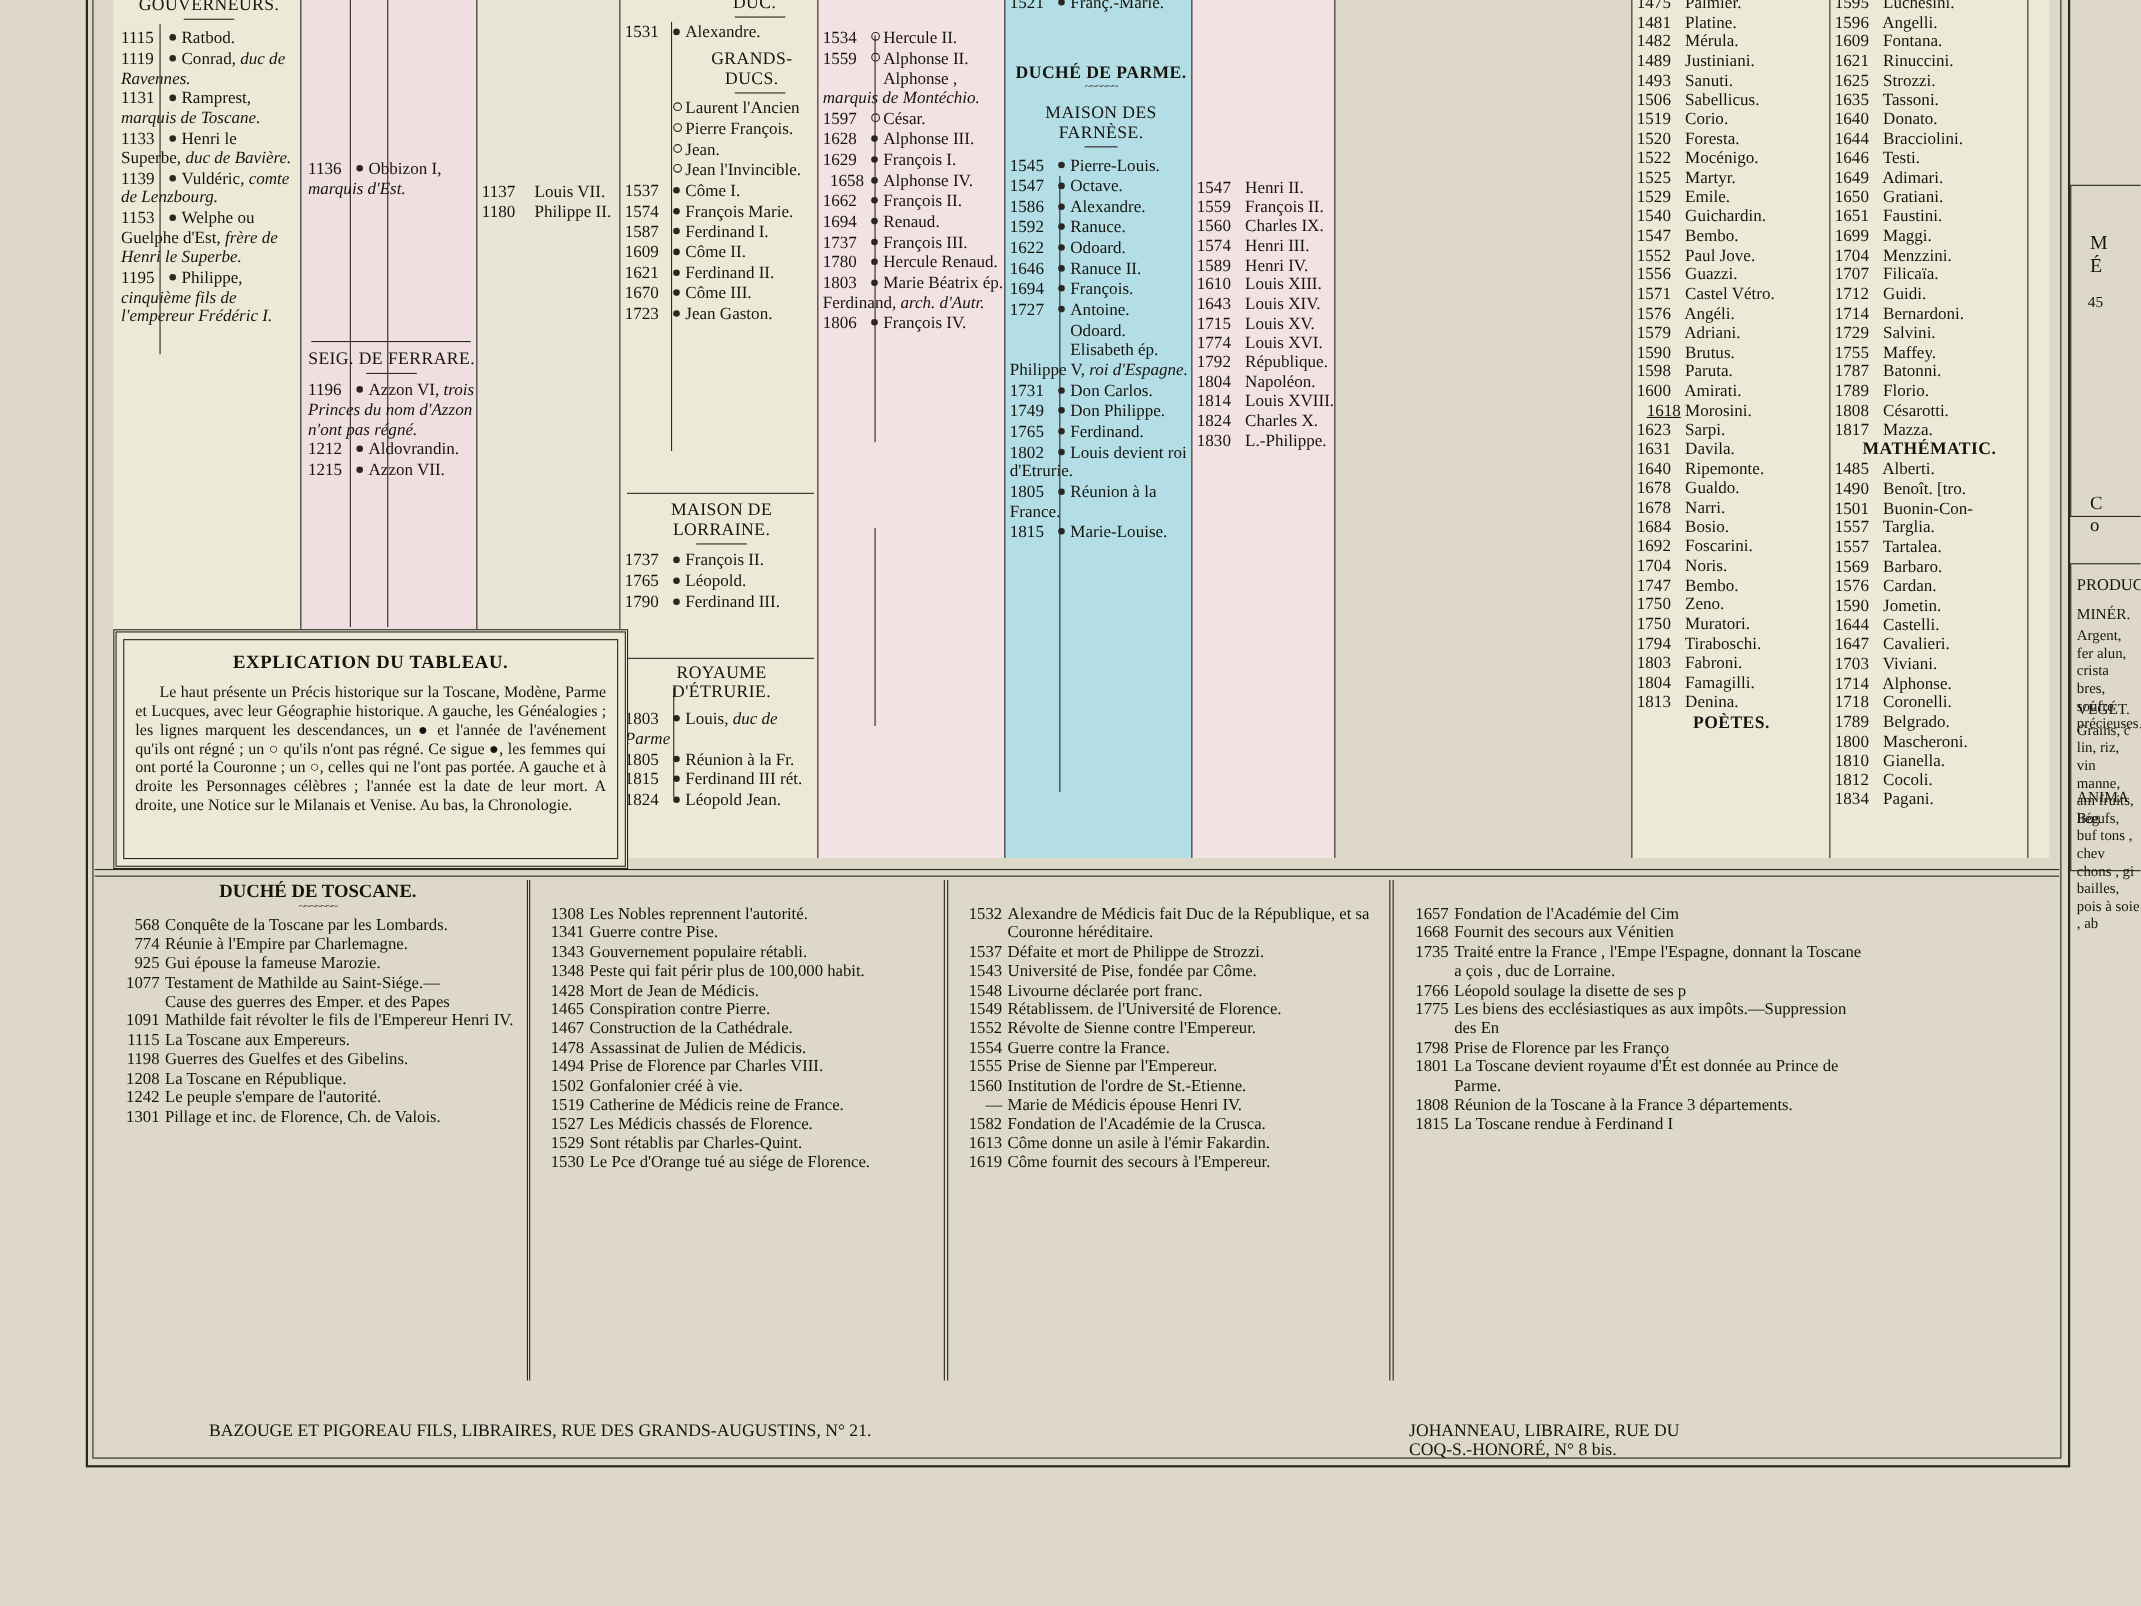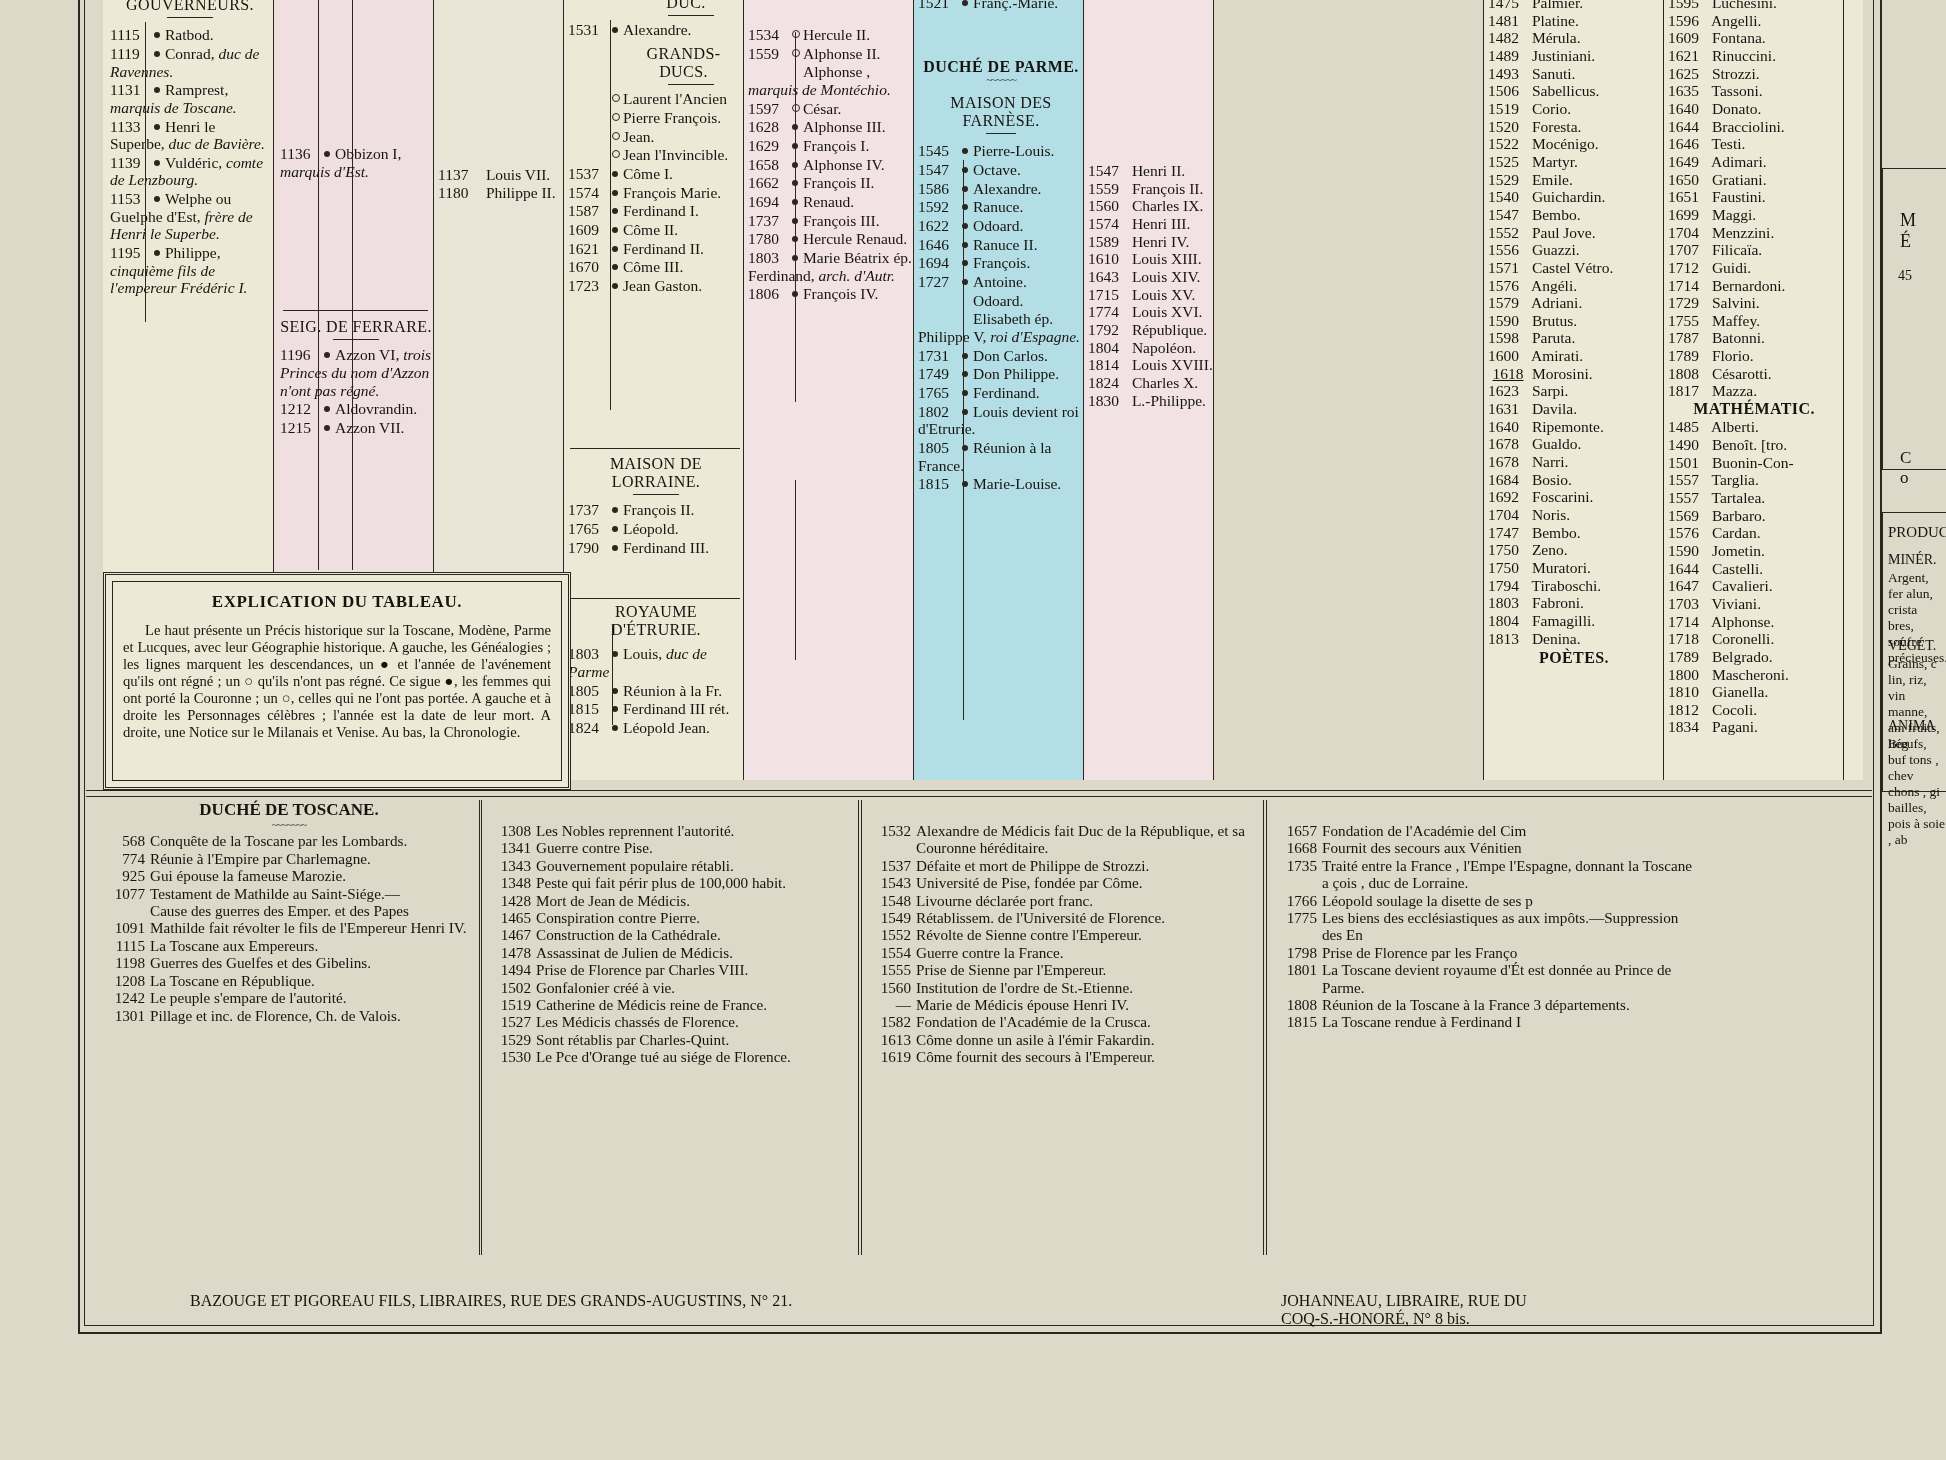--- a/index.html
+++ b/index.html
@@ -174,21 +174,21 @@
   <div class="vline" style="left:612px;top:625px;height:100px;"></div>
 
   <div class="col" style="left:748px;top:26px;width:166px;">
     <div id="modene-list">
         <div style="margin-bottom:1px;"><span class="yr" style="width:44px;">1534</span><span style="display:inline-block;width:11px;"><span style="display:inline-block;width:6px;height:6px;border-radius:50%;border:1px solid #2b2720;vertical-align:2px;"></span></span><span>Hercule II.</span></div>
         <div style="margin-bottom:1px;"><span class="yr" style="width:44px;">1559</span><span style="display:inline-block;width:11px;"><span style="display:inline-block;width:6px;height:6px;border-radius:50%;border:1px solid #2b2720;vertical-align:2px;"></span></span><span>Alphonse II.</span></div>
         <div style="margin-bottom:1px;"><span class="yr" style="width:44px;"></span><span style="display:inline-block;width:11px;"></span><span>Alphonse ,<span class="it"> marquis de Montéchio.</span></span></div>
         <div style="margin-bottom:1px;"><span class="yr" style="width:44px;">1597</span><span style="display:inline-block;width:11px;"><span style="display:inline-block;width:6px;height:6px;border-radius:50%;border:1px solid #2b2720;vertical-align:2px;"></span></span><span>César.</span></div>
         <div style="margin-bottom:1px;"><span class="yr" style="width:44px;">1628</span><span style="display:inline-block;width:11px;"><span style="display:inline-block;width:6px;height:6px;border-radius:50%;background:#2b2720;vertical-align:2px;"></span></span><span>Alphonse III.</span></div>
         <div style="margin-bottom:1px;"><span class="yr" style="width:44px;">1629</span><span style="display:inline-block;width:11px;"><span style="display:inline-block;width:6px;height:6px;border-radius:50%;background:#2b2720;vertical-align:2px;"></span></span><span>François I.</span></div>
-        <div style="margin-bottom:1px;"><span class="yr" style="width:44px;">1658</span><span style="display:inline-block;width:11px;"><span style="display:inline-block;width:6px;height:6px;border-radius:50%;background:#2b2720;vertical-align:2px;"></span></span><span>Alphonse IV.</span></div>
+        <div style="margin-bottom:1px;"><span class="yr" style="width:44px;text-align:center;">1658</span><span style="display:inline-block;width:11px;"><span style="display:inline-block;width:6px;height:6px;border-radius:50%;background:#2b2720;vertical-align:2px;"></span></span><span>Alphonse IV.</span></div>
         <div style="margin-bottom:1px;"><span class="yr" style="width:44px;">1662</span><span style="display:inline-block;width:11px;"><span style="display:inline-block;width:6px;height:6px;border-radius:50%;background:#2b2720;vertical-align:2px;"></span></span><span>François II.</span></div>
         <div style="margin-bottom:1px;"><span class="yr" style="width:44px;">1694</span><span style="display:inline-block;width:11px;"><span style="display:inline-block;width:6px;height:6px;border-radius:50%;background:#2b2720;vertical-align:2px;"></span></span><span>Renaud.</span></div>
         <div style="margin-bottom:1px;"><span class="yr" style="width:44px;">1737</span><span style="display:inline-block;width:11px;"><span style="display:inline-block;width:6px;height:6px;border-radius:50%;background:#2b2720;vertical-align:2px;"></span></span><span>François III.</span></div>
         <div style="margin-bottom:1px;"><span class="yr" style="width:44px;">1780</span><span style="display:inline-block;width:11px;"><span style="display:inline-block;width:6px;height:6px;border-radius:50%;background:#2b2720;vertical-align:2px;"></span></span><span>Hercule Renaud.</span></div>
         <div style="margin-bottom:1px;"><span class="yr" style="width:44px;">1803</span><span style="display:inline-block;width:11px;"><span style="display:inline-block;width:6px;height:6px;border-radius:50%;background:#2b2720;vertical-align:2px;"></span></span><span>Marie Béatrix ép. Ferdinand,<span class="it"> arch. d'Autr.</span></span></div>
         <div style="margin-bottom:1px;"><span class="yr" style="width:44px;">1806</span><span style="display:inline-block;width:11px;"><span style="display:inline-block;width:6px;height:6px;border-radius:50%;background:#2b2720;vertical-align:2px;"></span></span><span>François IV.</span></div>
       </div>
   </div>
   <div class="vline" style="left:795px;top:32px;height:370px;"></div>
   <div class="vline" style="left:795px;top:480px;height:180px;"></div>
@@ -257,21 +257,21 @@
         <div class="ln"><span class="yr" style="width:40px;text-align:left;">1540</span> <span>Guichardin.</span></div>
         <div class="ln"><span class="yr" style="width:40px;text-align:left;">1547</span> <span>Bembo.</span></div>
         <div class="ln"><span class="yr" style="width:40px;text-align:left;">1552</span> <span>Paul Jove.</span></div>
         <div class="ln"><span class="yr" style="width:40px;text-align:left;">1556</span> <span>Guazzi.</span></div>
         <div class="ln"><span class="yr" style="width:40px;text-align:left;">1571</span> <span>Castel Vétro.</span></div>
         <div class="ln"><span class="yr" style="width:40px;text-align:left;">1576</span> <span>Angéli.</span></div>
         <div class="ln"><span class="yr" style="width:40px;text-align:left;">1579</span> <span>Adriani.</span></div>
         <div class="ln"><span class="yr" style="width:40px;text-align:left;">1590</span> <span>Brutus.</span></div>
         <div class="ln"><span class="yr" style="width:40px;text-align:left;">1598</span> <span>Paruta.</span></div>
         <div class="ln"><span class="yr" style="width:40px;text-align:left;">1600</span> <span>Amirati.</span></div>
-        <div class="ln"><span class="yr" style="width:40px;text-align:center;text-decoration:underline;">1618</span> <span>Morosini.</span></div>
+        <div class="ln"><span class="yr" style="width:40px;text-align:right;text-decoration:underline;">1618</span> <span>Morosini.</span></div>
         <div class="ln"><span class="yr" style="width:40px;text-align:left;">1623</span> <span>Sarpi.</span></div>
         <div class="ln"><span class="yr" style="width:40px;text-align:left;">1631</span> <span>Davila.</span></div>
         <div class="ln"><span class="yr" style="width:40px;text-align:left;">1640</span> <span>Ripemonte.</span></div>
         <div class="ln"><span class="yr" style="width:40px;text-align:left;">1678</span> <span>Gualdo.</span></div>
         <div class="ln"><span class="yr" style="width:40px;text-align:left;">1678</span> <span>Narri.</span></div>
         <div class="ln"><span class="yr" style="width:40px;text-align:left;">1684</span> <span>Bosio.</span></div>
         <div class="ln"><span class="yr" style="width:40px;text-align:left;">1692</span> <span>Foscarini.</span></div>
         <div class="ln"><span class="yr" style="width:40px;text-align:left;">1704</span> <span>Noris.</span></div>
         <div class="ln"><span class="yr" style="width:40px;text-align:left;">1747</span> <span>Bembo.</span></div>
         <div class="ln"><span class="yr" style="width:40px;text-align:left;">1750</span> <span>Zeno.</span></div>

